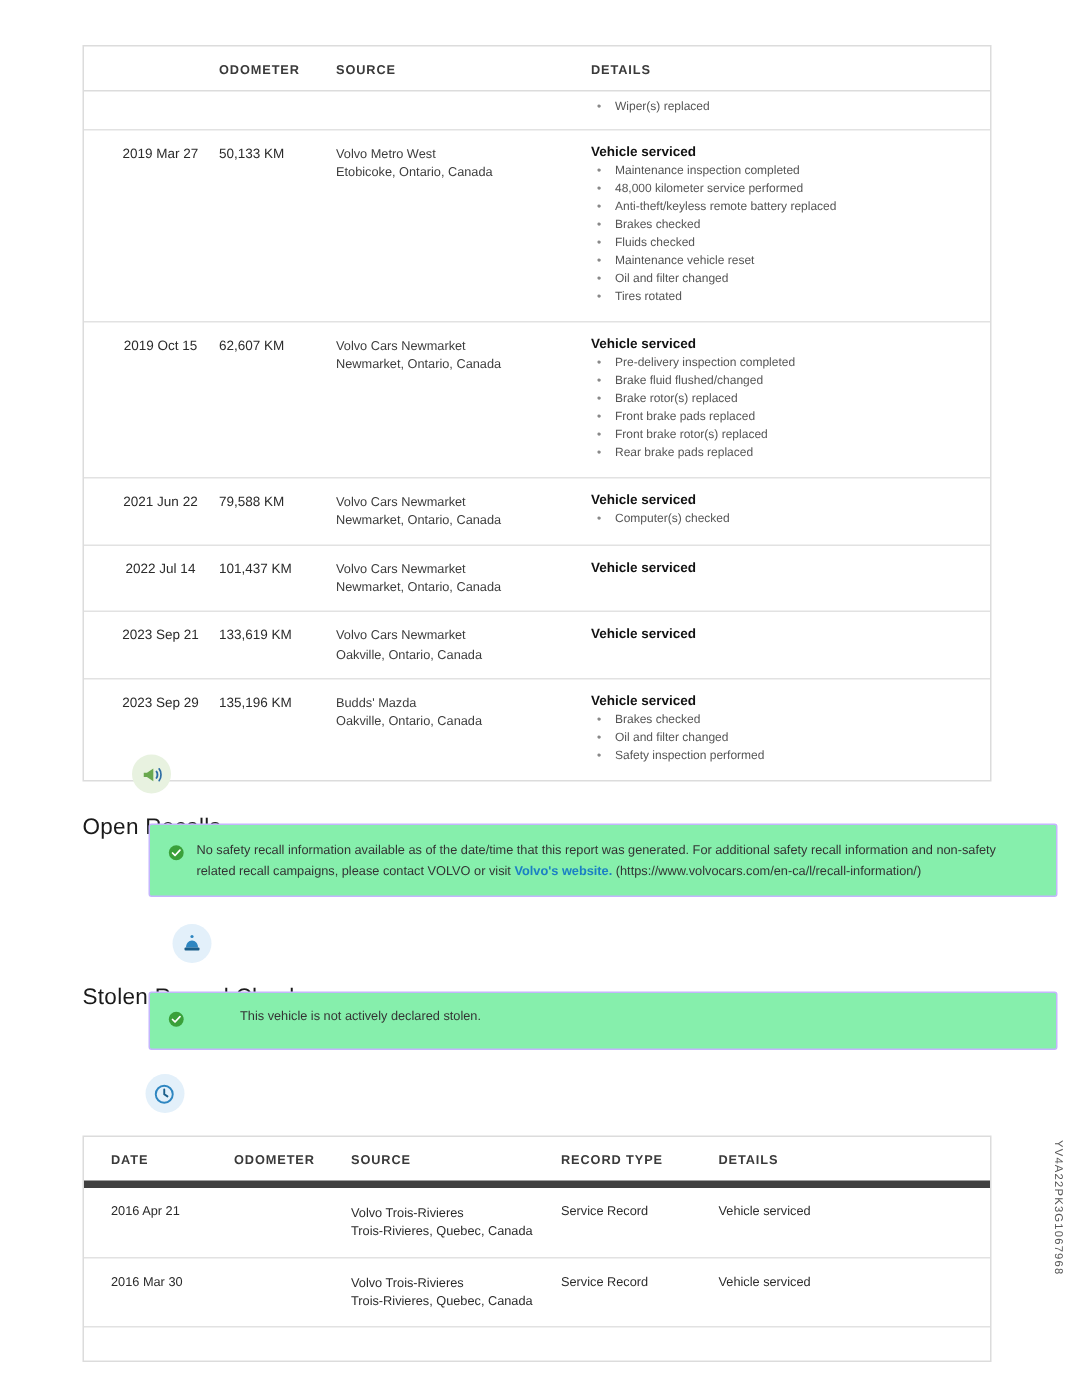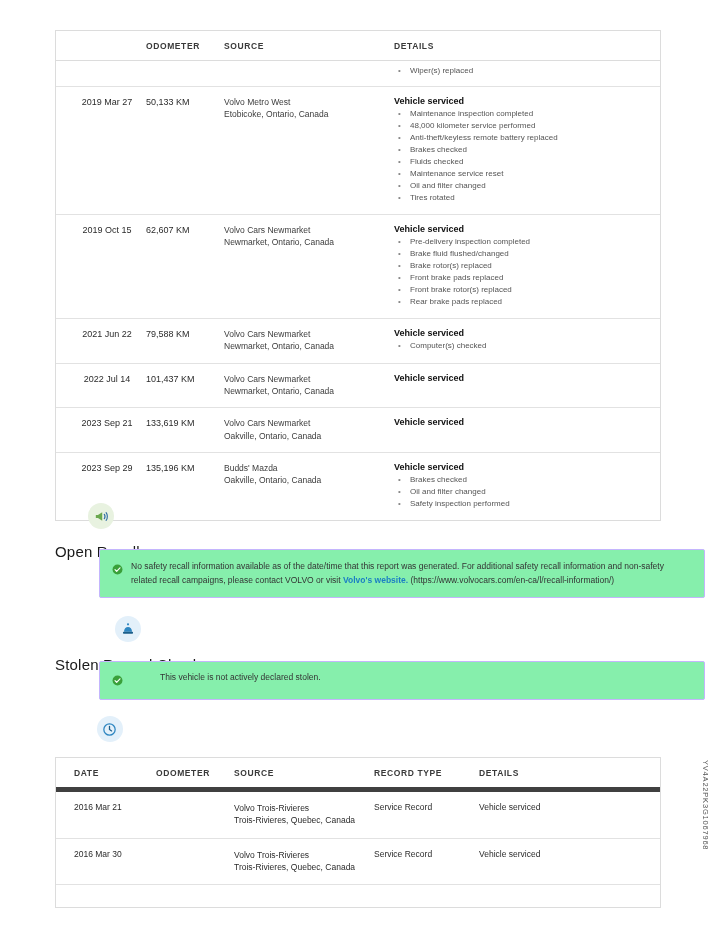--- a/index.html
+++ b/index.html
@@ -214,21 +214,21 @@
         <div class="src-line">Etobicoke, Ontario, Canada</div>
       </div>
       <div class="c-det">
         <div class="det-title">Vehicle serviced</div>
         <ul class="det-list">
           <li>Maintenance inspection completed</li>
           <li>48,000 kilometer service performed</li>
           <li>Anti-theft/keyless remote battery replaced</li>
           <li>Brakes checked</li>
           <li>Fluids checked</li>
-          <li>Maintenance service reset</li>
+          <li>Maintenance vehicle reset</li>
           <li>Oil and filter changed</li>
           <li>Tires rotated</li>
         </ul>
       </div>
     </div>
 
     <div class="svc-row">
       <div class="c-date">2019 Oct 15</div>
       <div class="c-odo">62,607 KM</div>
       <div class="c-src">
@@ -363,21 +363,21 @@
   <div class="dh-table">
     <div class="dh-head">
       <span class="d-date">DATE</span>
       <span class="d-odo">ODOMETER</span>
       <span class="d-src">SOURCE</span>
       <span class="d-type">RECORD TYPE</span>
       <span class="d-det">DETAILS</span>
     </div>
 
     <div class="dh-row">
-      <span class="d-date">2016 Mar 21</span>
+      <span class="d-date">2016 Apr 21</span>
       <span class="d-odo"></span>
       <div class="d-src">
         <div class="dh-src-line">Volvo Trois-Rivieres</div>
         <div class="dh-src-line">Trois-Rivieres, Quebec, Canada</div>
       </div>
       <span class="d-type">Service Record</span>
       <span class="d-det">Vehicle serviced</span>
     </div>
 
     <div class="dh-row">

